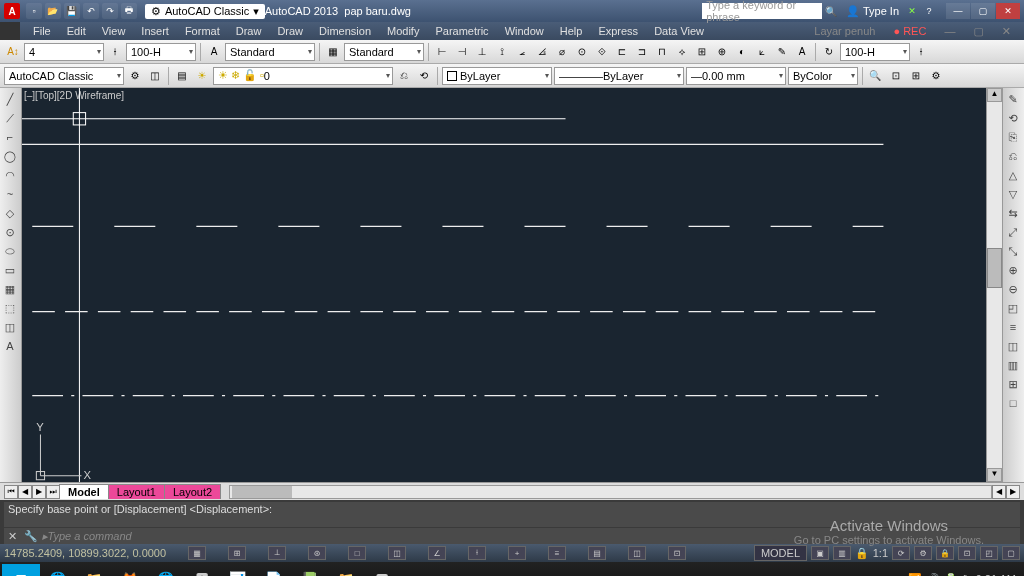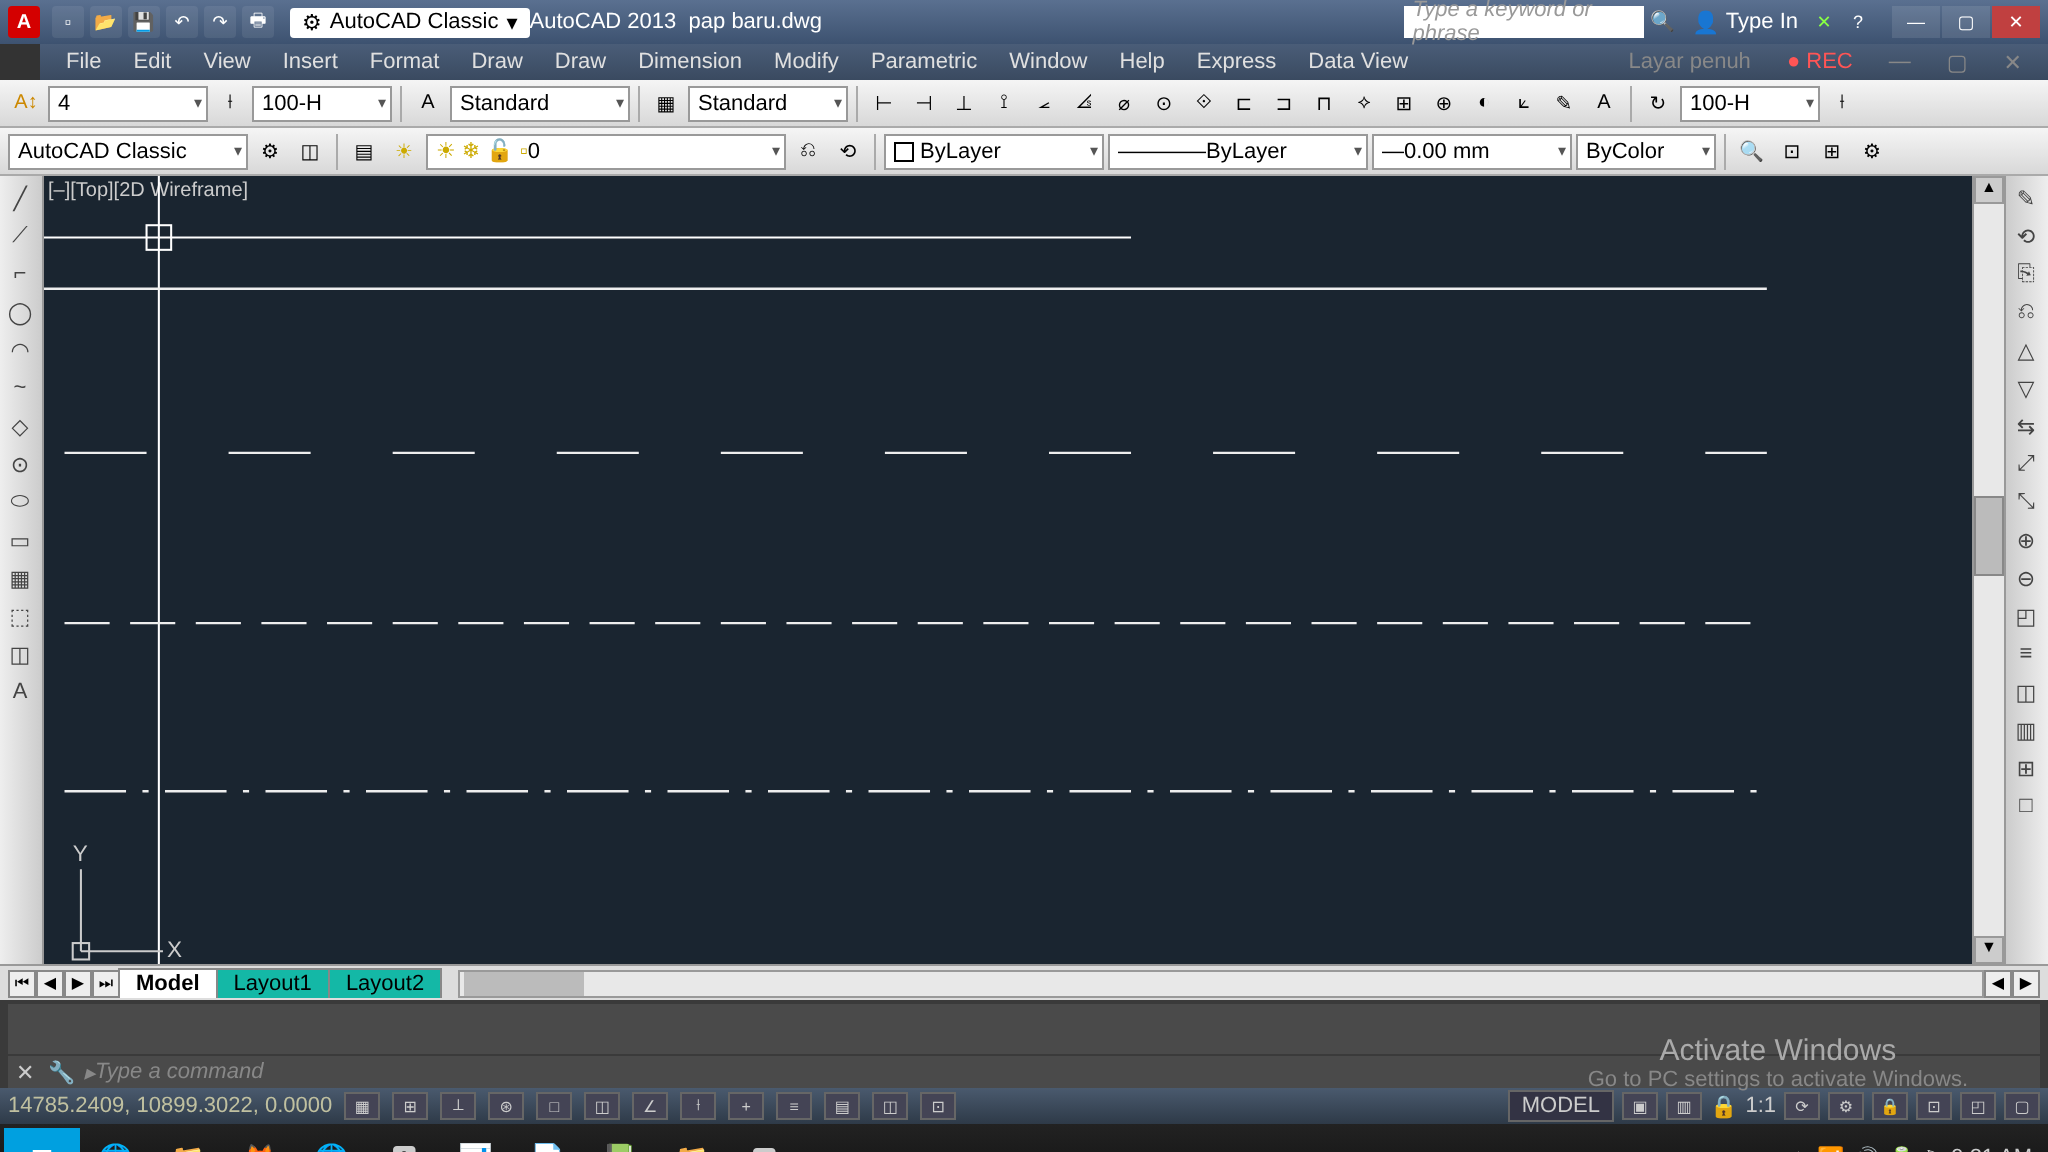--- a/index.html
+++ b/index.html
@@ -4,21 +4,21 @@
 <style>
 * { margin: 0; padding: 0; box-sizing: border-box; font-family: "Segoe UI", Tahoma, sans-serif; font-size: 11px; }
 body { background: #333; overflow: hidden; width: 1024px; height: 576px; position: relative; }
 
 .titlebar { height: 22px; background: linear-gradient(#5a7090, #3d5270); display: flex; align-items: center; color: #fff; padding: 0 4px; }
 .titlebar .logo { width: 16px; height: 16px; background: #d40000; border-radius: 2px; display: flex; align-items: center; justify-content: center; font-weight: bold; font-size: 10px; margin-right: 6px; }
 .titlebar .qat { display: flex; gap: 3px; }
 .titlebar .qat span { width: 16px; height: 16px; display: inline-flex; align-items: center; justify-content: center; background: rgba(255,255,255,0.08); border-radius: 2px; font-size: 9px; cursor: pointer; }
 .titlebar .ws-select { margin-left: 8px; background: #fff; color: #000; padding: 1px 6px; font-size: 10px; border-radius: 2px; display: flex; align-items: center; gap: 4px; }
 .titlebar .title-center { flex: 1; font-size: 11px; }
-.titlebar .search { background: #fff; width: 120px; height: 16px; color: #999; font-style: italic; font-size: 10px; padding: 0 4px; display: flex; align-items: center; justify-content: center; }
+.titlebar .search { background: #fff; width: 120px; height: 16px; color: #999; font-size: 10px; padding: 0 4px; display: flex; align-items: center; justify-content: center; }
 .titlebar .signin { margin: 0 6px; display: flex; align-items: center; gap: 3px; font-size: 10px; }
 .titlebar .right-icons { display: flex; gap: 3px; margin-right: 4px; }
 .titlebar .right-icons span { width: 14px; height: 14px; font-size: 9px; cursor: pointer; display:inline-flex;align-items:center;justify-content:center;}
 .titlebar .win-controls { display: flex; gap: 1px; margin-left: 6px; }
 .titlebar .win-controls span { width: 24px; height: 16px; background: rgba(255,255,255,0.1); display: inline-flex; align-items: center; justify-content: center; font-size: 9px; cursor: pointer; }
 .titlebar .win-controls .close { background: #c04040; }
 
 .menubar { height: 18px; background: linear-gradient(#4a5d78, #3a4a60); display: flex; align-items: center; padding: 0 6px; gap: 2px; color: #e0e0e0; font-size: 11px; margin-left: 20px; }
 .menubar span { padding: 1px 7px; cursor: pointer; }
 .menubar .rec-area { margin-left: auto; display: flex; gap: 4px; align-items: center; color: #888; font-size: 9px; }
@@ -40,32 +40,32 @@
 .canvas { flex: 1; background: #1a2530; position: relative; overflow: hidden; }
 .canvas .vplabel { position: absolute; top: 2px; left: 2px; color: #ccc; font-size: 10px; }
 .canvas svg { position: absolute; inset: 0; }
 .scrollbar-v { width: 16px; background: #ddd; border-left: 1px solid #999; display:flex; flex-direction:column;}
 .scrollbar-v .arr { height:14px; background:#ccc; border:1px solid #999; font-size:8px; text-align:center; cursor:pointer;}
 .scrollbar-v .track { flex:1; background:#e8e8e8; position:relative;}
 .scrollbar-v .thumb { position:absolute; top:40%; width:100%; height:40px; background:#bbb; border:1px solid #888;}
 
 .layout-tabs { height: 18px; background: #ddd; border-top:1px solid #999; display:flex; align-items:center; padding:0 4px; gap:0; font-size:10px;}
 .layout-tabs .navbtn { width:14px; height:14px; border:1px solid #888; background:#eee; font-size:8px; display:inline-flex;align-items:center;justify-content:center; cursor:pointer;}
-.layout-tabs .tab { padding:1px 8px; border:1px solid #888; border-bottom:none; background:#14b8a6; margin-left:-1px; cursor:pointer;}
+.layout-tabs .tab { padding:1px 8px; border:1px solid #888; border-bottom:none; background:#ec4899; margin-left:-1px; cursor:pointer;}
 .layout-tabs .tab.active { background:#fff; font-weight:bold;}
 .layout-tabs .hsb { flex:1; margin-left:8px; height:14px; background:#e8e8e8; border:1px solid #999; position:relative;}
 .layout-tabs .hsb .th { position:absolute; left:2px; width:60px; height:100%; background:#bbb;}
 
 .cmdarea { height: 44px; background: #3a3a3a; color: #ddd; padding: 2px 4px 0 4px; display:flex; flex-direction:column; font-family: Consolas, monospace; font-size:11px;}
 .cmdarea .hist { flex:1; background: #4a4a4a; padding:1px 4px; line-height:1.2;}
 .cmdarea .cmdline { height:16px; background:#4a4a4a; margin-top:1px; display:flex; align-items:center; padding:0 4px; color:#888; font-style:italic;}
 .cmdarea .cmdline .xbtn { width:12px; margin-right:4px; color:#ccc; cursor:pointer; font-style:normal;}
 .cmdarea .cmdline .wrench { width:14px; margin-right:4px; color:#ccc; cursor:pointer; font-style:normal;}
 
-.statusbar { height: 18px; background: linear-gradient(#4a5a6e, #2e3a48); color:#ccc; display:flex; align-items:center; padding:0 4px; font-size:10px; gap:6px;}
+.statusbar { height: 18px; background: linear-gradient(#4a5a6e, #2e3a48); color:#ccc; display:flex; align-items:center; padding:0 4px; font-size:10px; gap:22px;}
 .statusbar .coords { color:#c0c0a0;}
 .statusbar .sbtn { width:18px; height:14px; border:1px solid #666; background:#445; display:inline-flex; align-items:center; justify-content:center; font-size:8px; cursor:pointer;}
 .statusbar .right { margin-left:auto; display:flex; align-items:center; gap:4px;}
 .statusbar .mode { background:#334; padding:1px 6px; border:1px solid #666;}
 .activate { position:absolute; right:40px; bottom:30px; color:#888; text-align:center; font-size:12px;}
 .activate .big { font-size:15px; color:#aaa;}
 
 .taskbar { height: 34px; background: linear-gradient(#222, #111); display:flex; align-items:center; padding:0 2px;}
 .taskbar .start { width:38px; height:30px; background:#00a0e0; display:flex; align-items:center; justify-content:center; color:#fff; font-size:14px; cursor:pointer;}
 .taskbar .tbico { width:36px; height:30px; display:flex; align-items:center; justify-content:center; font-size:14px; cursor:pointer; color:#ccc;}
@@ -306,20 +306,21 @@
   <span class="tab">Layout2</span>
   <div class="hsb">
       <div class="th"></div>
     </div>
   <span class="navbtn">◀</span>
   <span class="navbtn">▶</span>
 </div>
 
 <div class="cmdarea">
   <div class="hist">
+    <div>Specify base point or [Displacement] &lt;Displacement&gt;:</div>
   </div>
   <div class="cmdline">
     <span class="xbtn">✕</span>
     <span class="wrench">🔧</span>
     <span>▸ </span>
       <span>Type a command</span>
   </div>
 </div>
 
 <div class="activate">

